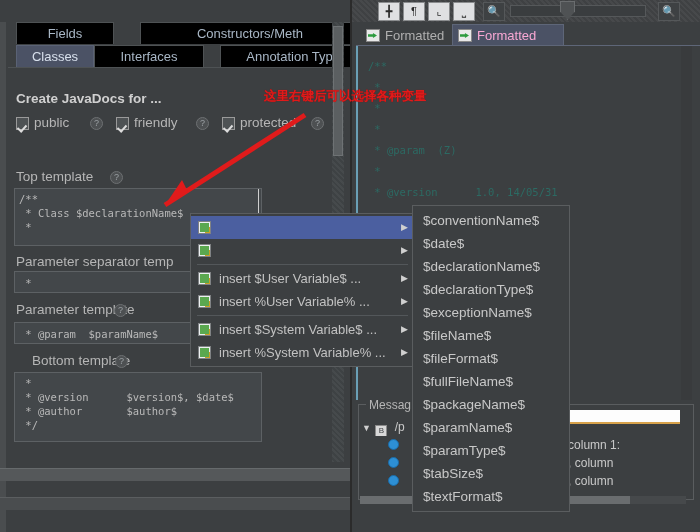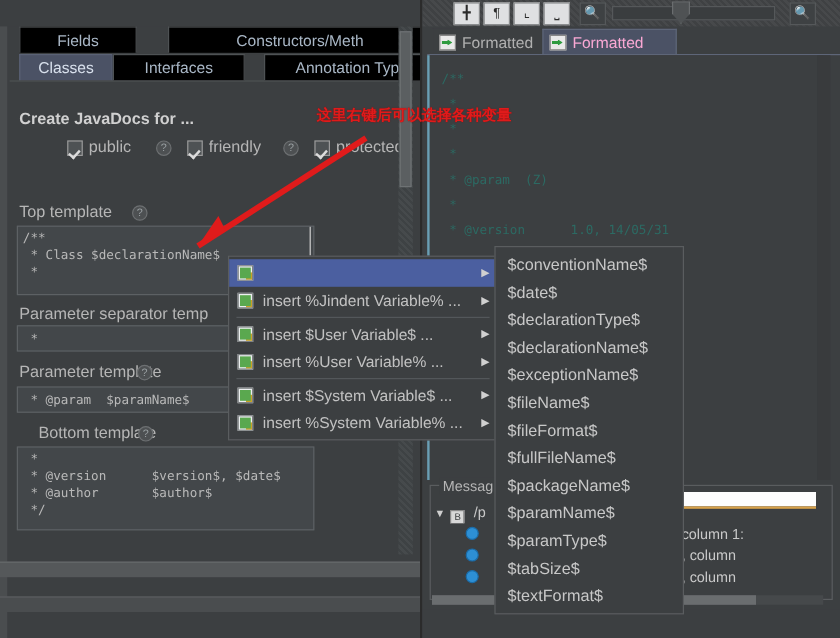--- a/index.html
+++ b/index.html
@@ -40,21 +40,21 @@
   #tab-classes{left:8px;width:78px;}
   #tab-interfaces{left:86px;width:110px;}
   #tab-annotation{left:212px;width:139px;}
   #tabline{position:absolute;left:8px;top:67px;width:335px;height:1px;background:#4e5254;}
 
   
   .lbl{position:absolute;color:#b6b6b6;font-size:13.5px;white-space:nowrap;}
   .bold{font-weight:bold;color:#d0d0d0;}
   #create-label{left:16px;top:91px;}
 
-  .cbrow{position:absolute;top:117px;height:16px;margin-left:40px;}
+  .cbrow{position:absolute;top:117px;height:16px;}
   .cb{position:absolute;top:0;width:13px;height:13px;border:1px solid #9a9a9a;background:#4e5254;box-sizing:border-box;}
   .cb:after{content:"";position:absolute;left:2px;top:5px;width:4px;height:7px;
     border:solid #dcdcdc;border-width:0 2px 2px 0;transform:rotate(42deg);}
   .cbtext{position:absolute;top:-2px;font-size:13.5px;color:#b6b6b6;white-space:nowrap;}
   .helpicon{position:absolute;top:0px;width:13px;height:13px;border-radius:50%;
     background:#4d5052;border:1px solid #6d7072;box-sizing:border-box;
     color:#9aa0a3;font-size:9px;line-height:11px;text-align:center;}
   #cb-public{left:16px;}   #cb-public-t{left:34px;}  #help-public{left:90px;}
   #cb-friendly{left:116px;} #cb-friendly-t{left:134px;} #help-friendly{left:196px;}
   #cb-protected{left:222px;} #cb-protected-t{left:240px;} #help-protected{left:311px;}
@@ -294,21 +294,20 @@
     <polygon points="35,95 58,82 52,70" fill="#e01b1b"></polygon>
   </svg>
 
   <div id="ctx-menu">
     <div class="mi sel">
       <span class="mico"></span>
       <span class="arr">▶</span>
     </div>
     <div class="mi">
       <span class="mico"></span>
-      <span>insert %Jindent Variable% ...</span>
       <span class="arr">▶</span>
     </div>
     <div class="msep"></div>
     <div class="mi">
       <span class="mico"></span>
       <span>insert $User Variable$ ...</span>
       <span class="arr">▶</span>
     </div>
     <div class="mi">
       <span class="mico"></span>
@@ -324,22 +323,22 @@
     <div class="mi">
       <span class="mico"></span>
       <span>insert %System Variable% ...</span>
       <span class="arr">▶</span>
     </div>
   </div>
 
   <div id="sub-menu">
     <div class="si">$conventionName$</div>
     <div class="si">$date$</div>
+    <div class="si">$declarationName$</div>
     <div class="si">$declarationType$</div>
-    <div class="si">$declarationName$</div>
     <div class="si">$exceptionName$</div>
     <div class="si">$fileName$</div>
     <div class="si">$fileFormat$</div>
     <div class="si">$fullFileName$</div>
     <div class="si">$packageName$</div>
     <div class="si">$paramName$</div>
     <div class="si">$paramType$</div>
     <div class="si">$tabSize$</div>
     <div class="si">$textFormat$</div>
   </div>

